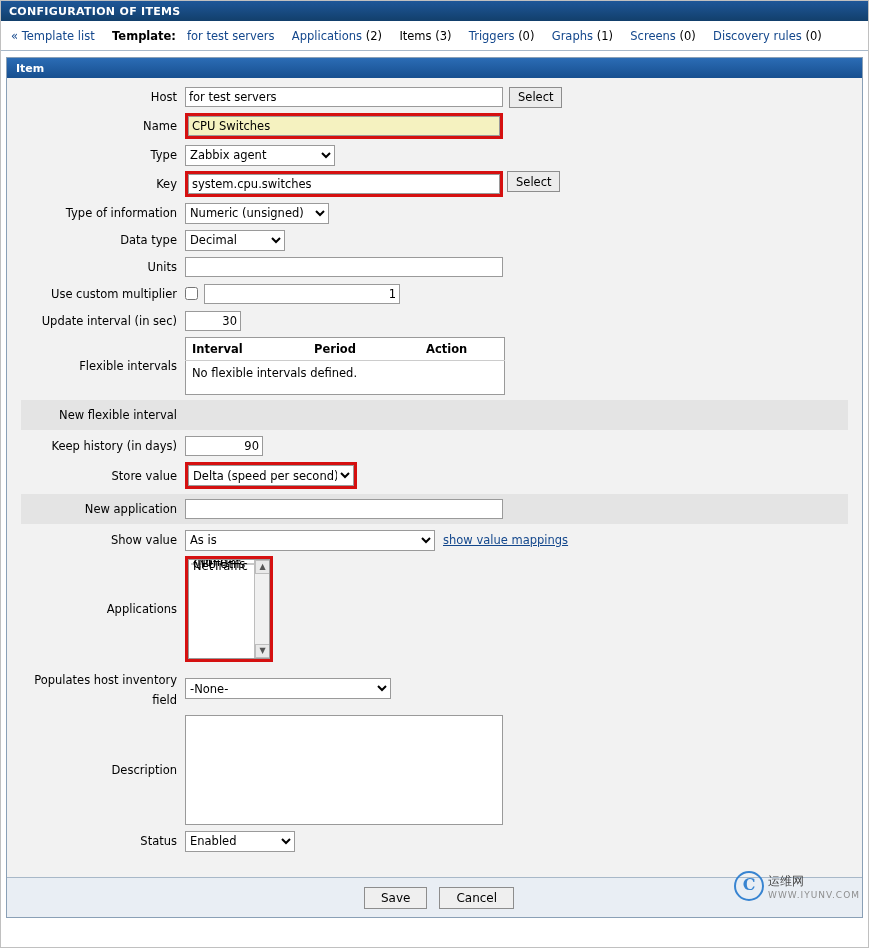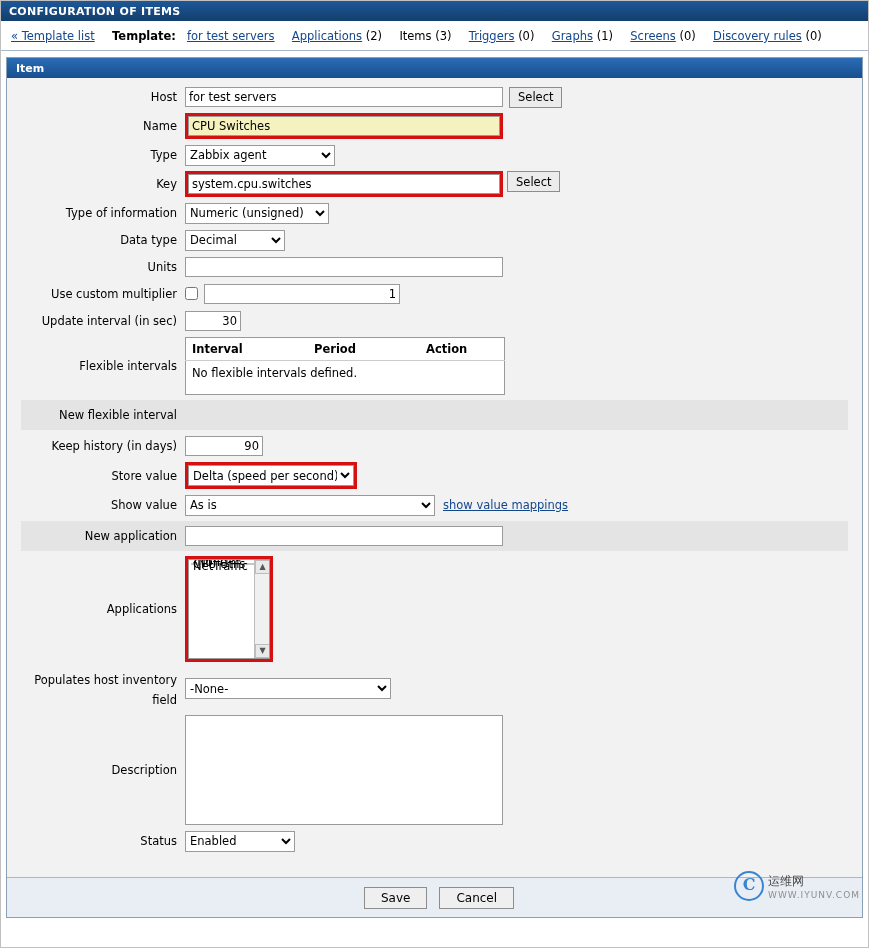--- a/index.html
+++ b/index.html
@@ -40,21 +40,20 @@
     height: 30px;
     box-sizing: border-box;
     border-bottom: 1px solid #a8b8c8;
     background: #ffffff;
     padding: 8px 0 0 10px;
     white-space: nowrap;
     font-size: 11.5px;
   }
   .crumbbar a {
     color: #13478c;
-    text-decoration: underline;
     cursor: pointer;
   }
   .crumbbar .plain {
     color: #000000;
   }
   .crumbbar .sep {
     display: inline-block;
     width: 10px;
   }
   .crumbbar .bold {
@@ -453,34 +452,34 @@
         <div class="lbl">Store value</div>
         <div class="fld">
           <span class="hl">
             <select class="sel" style="width:166px">
               <option>Delta (speed per second)</option>
             </select>
           </span>
         </div>
       </div>
 
+      <div class="row shaded">
+        <div class="lbl">New application</div>
+        <div class="fld">
+          <input class="txt" style="width: 318px;" value="">
+        </div>
+      </div>
+
       <div class="row">
         <div class="lbl">Show value</div>
         <div class="fld">
           <select class="sel" style="width:250px">
             <option>As is</option>
           </select>
           <a class="link">show value mappings</a>
-        </div>
-      </div>
-
-      <div class="row shaded">
-        <div class="lbl">New application</div>
-        <div class="fld">
-          <input class="txt" style="width: 318px;" value="">
         </div>
       </div>
 
       <div class="row">
         <div class="lbl">Applications</div>
         <div class="fld">
           <span class="hl">
             <div class="applist">
               <div class="opt">-None-</div>
               <div class="opt selected">CPU Utils</div>

